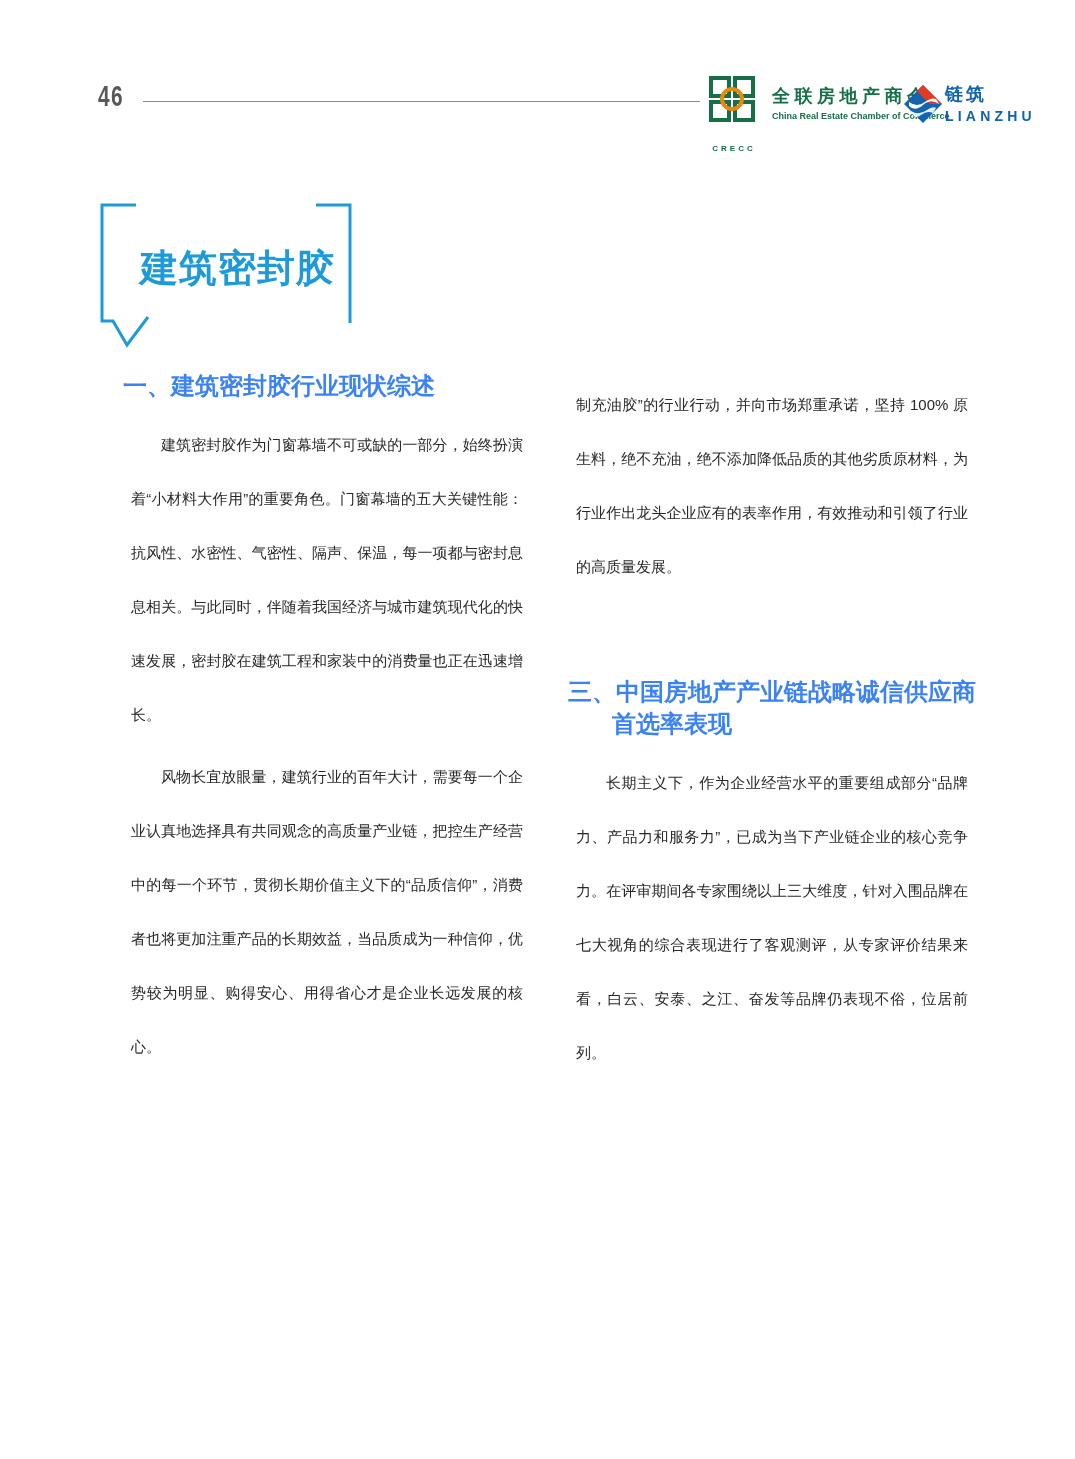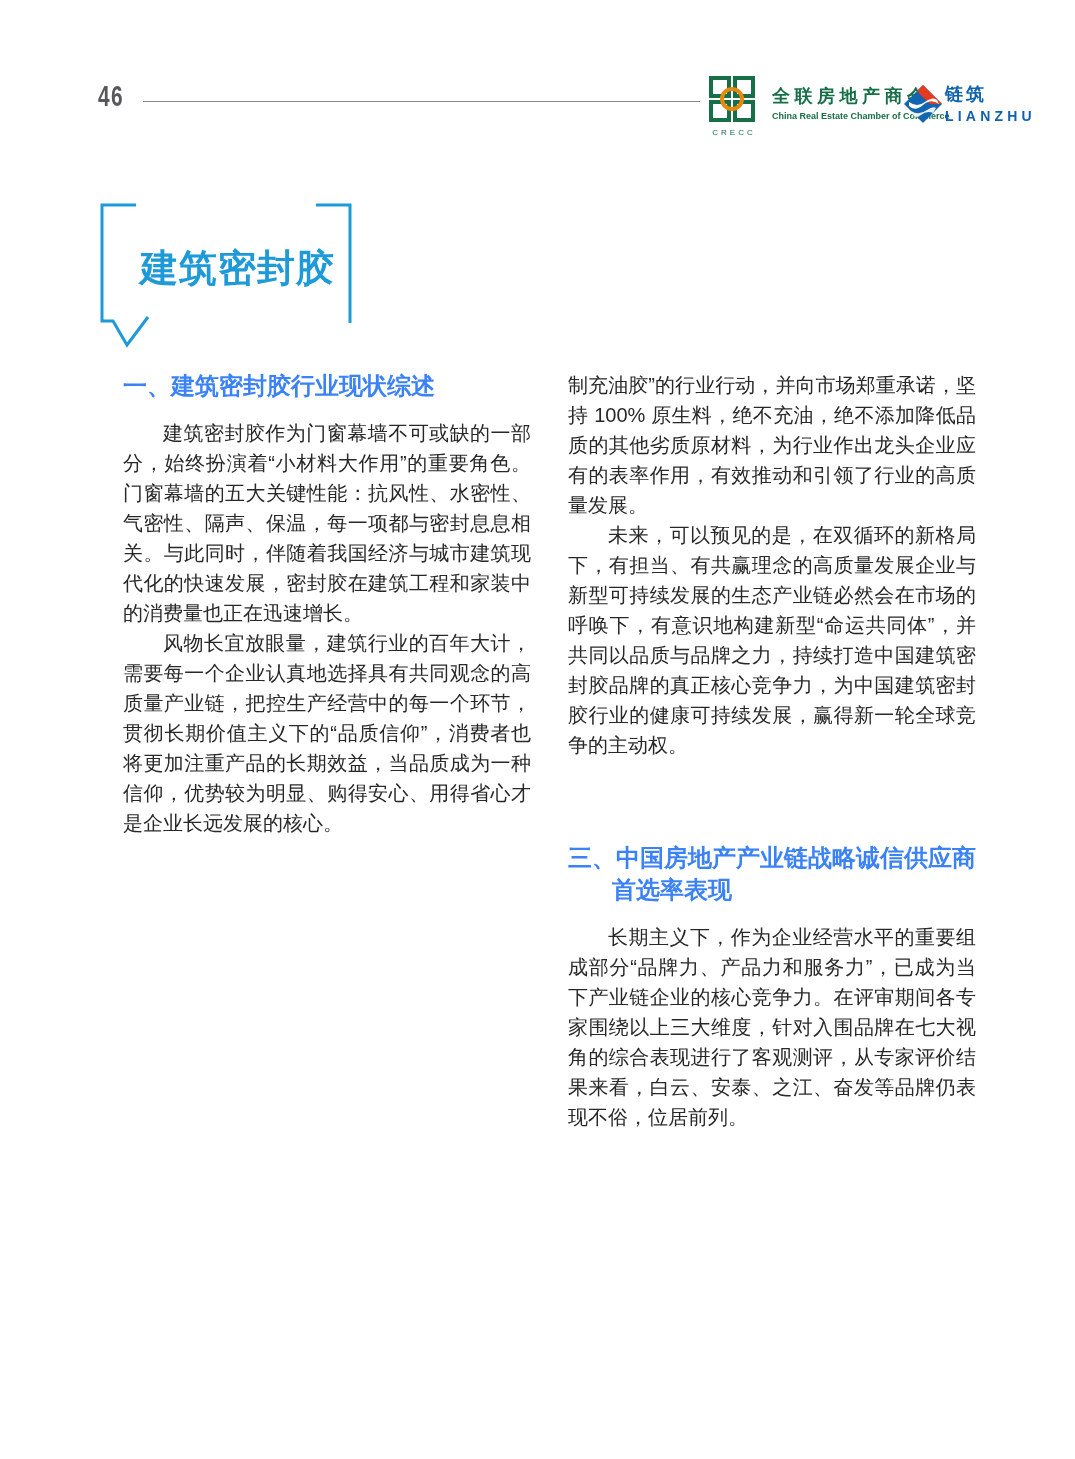--- a/index.html
+++ b/index.html
@@ -16,21 +16,21 @@
     font-size:29px;font-weight:bold;color:#57585b;
     transform:scaleX(.72);transform-origin:left center;
     letter-spacing:2px;
   }
   .header-rule{
     position:absolute;left:143px;top:101px;width:557px;height:1px;
     background:#8a8a8a;
   }
   .logo-group{position:absolute;left:700px;top:72px;width:320px;height:70px;}
   .crecc{position:absolute;left:5px;top:3px;width:58px;text-align:center;}
-  .crecc-abbr{font-size:8px;font-weight:normal;color:#176f47;letter-spacing:3px;margin-top:1px;}
+  .crecc-abbr{font-size:8px;font-weight:bold;color:#176f47;letter-spacing:3px;margin-top:17px;}
   .crecc-text{position:absolute;left:72px;top:12px;width:130px;}
   .crecc-cn{font-size:18px;font-weight:bold;color:#176f47;letter-spacing:4.5px;white-space:nowrap;}
   .crecc-en{font-size:9px;font-weight:bold;color:#176f47;margin-top:3px;white-space:nowrap;}
   .lianzhu{position:absolute;left:203px;top:10px;}
   .lz-icon{position:absolute;left:0;top:2px;}
   .lz-text{position:absolute;left:42px;top:0;}
   .lz-cn{font-size:18px;font-weight:bold;color:#0f62ae;letter-spacing:3px;white-space:nowrap;}
   .lz-en{font-size:14px;font-weight:bold;color:#0f62ae;letter-spacing:4.2px;margin-top:2px;white-space:nowrap;}
   
   .title-block{position:absolute;left:100px;top:203px;width:252px;height:150px;}
@@ -48,21 +48,21 @@
     display:flex;gap:37px;
   }
   .col{width:408px;}
   .col h2{
     font-size:24px;font-weight:bold;color:#3b82f6;
     margin:0 0 16px 0;line-height:32px;
   }
   .col h2.mt{margin-top:82px;}
   .col h2.hang{padding-left:44px;text-indent:-44px;}
   .col p{
-    margin:0;font-size:20px;color:#282828;line-height:30px;
+    margin:8px;font-size:15px;color:#282828;line-height:54px;
     text-align:justify;text-indent:2em;
   }
   .col p.noindent{text-indent:0;}
 </style>
 </head>
 <body>
 
 <div class="page">
 
   <div class="page-num">46</div>
@@ -117,19 +117,18 @@
 
   <div class="content">
     <div class="col">
       <h2>一、建筑密封胶行业现状综述</h2>
       <p>建筑密封胶作为门窗幕墙不可或缺的一部分，始终扮演着“小材料大作用”的重要角色。门窗幕墙的五大关键性能：抗风性、水密性、气密性、隔声、保温，每一项都与密封息息相关。与此同时，伴随着我国经济与城市建筑现代化的快速发展，密封胶在建筑工程和家装中的消费量也正在迅速增长。</p>
       <p>风物长宜放眼量，建筑行业的百年大计，需要每一个企业认真地选择具有共同观念的高质量产业链，把控生产经营中的每一个环节，贯彻长期价值主义下的“品质信仰”，消费者也将更加注重产品的长期效益，当品质成为一种信仰，优势较为明显、购得安心、用得省心才是企业长远发展的核心。</p>
 
     </div>
     <div class="col">
       <p class="noindent">制充油胶”的行业行动，并向市场郑重承诺，坚持 100% 原生料，绝不充油，绝不添加降低品质的其他劣质原材料，为行业作出龙头企业应有的表率作用，有效推动和引领了行业的高质量发展。</p>
-      <p>未来，可以预见的是，在双循环的新格局下，有担当、有共赢理念的高质量发展企业与新型可持续发展的生态产业链必然会在市场的呼唤下，有意识地构建新型“命运共同体”，并共同以品质与品牌之力，持续打造中国建筑密封胶品牌的真正核心竞争力，为中国建筑密封胶行业的健康可持续发展，赢得新一轮全球竞争的主动权。</p>
       <h2 class="mt hang"><span>三、中国房地产产业链战略诚信供应商</span><br><span>首选率表现</span></h2>
       <p>长期主义下，作为企业经营水平的重要组成部分“品牌力、产品力和服务力”，已成为当下产业链企业的核心竞争力。在评审期间各专家围绕以上三大维度，针对入围品牌在七大视角的综合表现进行了客观测评，从专家评价结果来看，白云、安泰、之江、奋发等品牌仍表现不俗，位居前列。</p>
     </div>
   </div>
 
 </div>
 
 </body></html>

